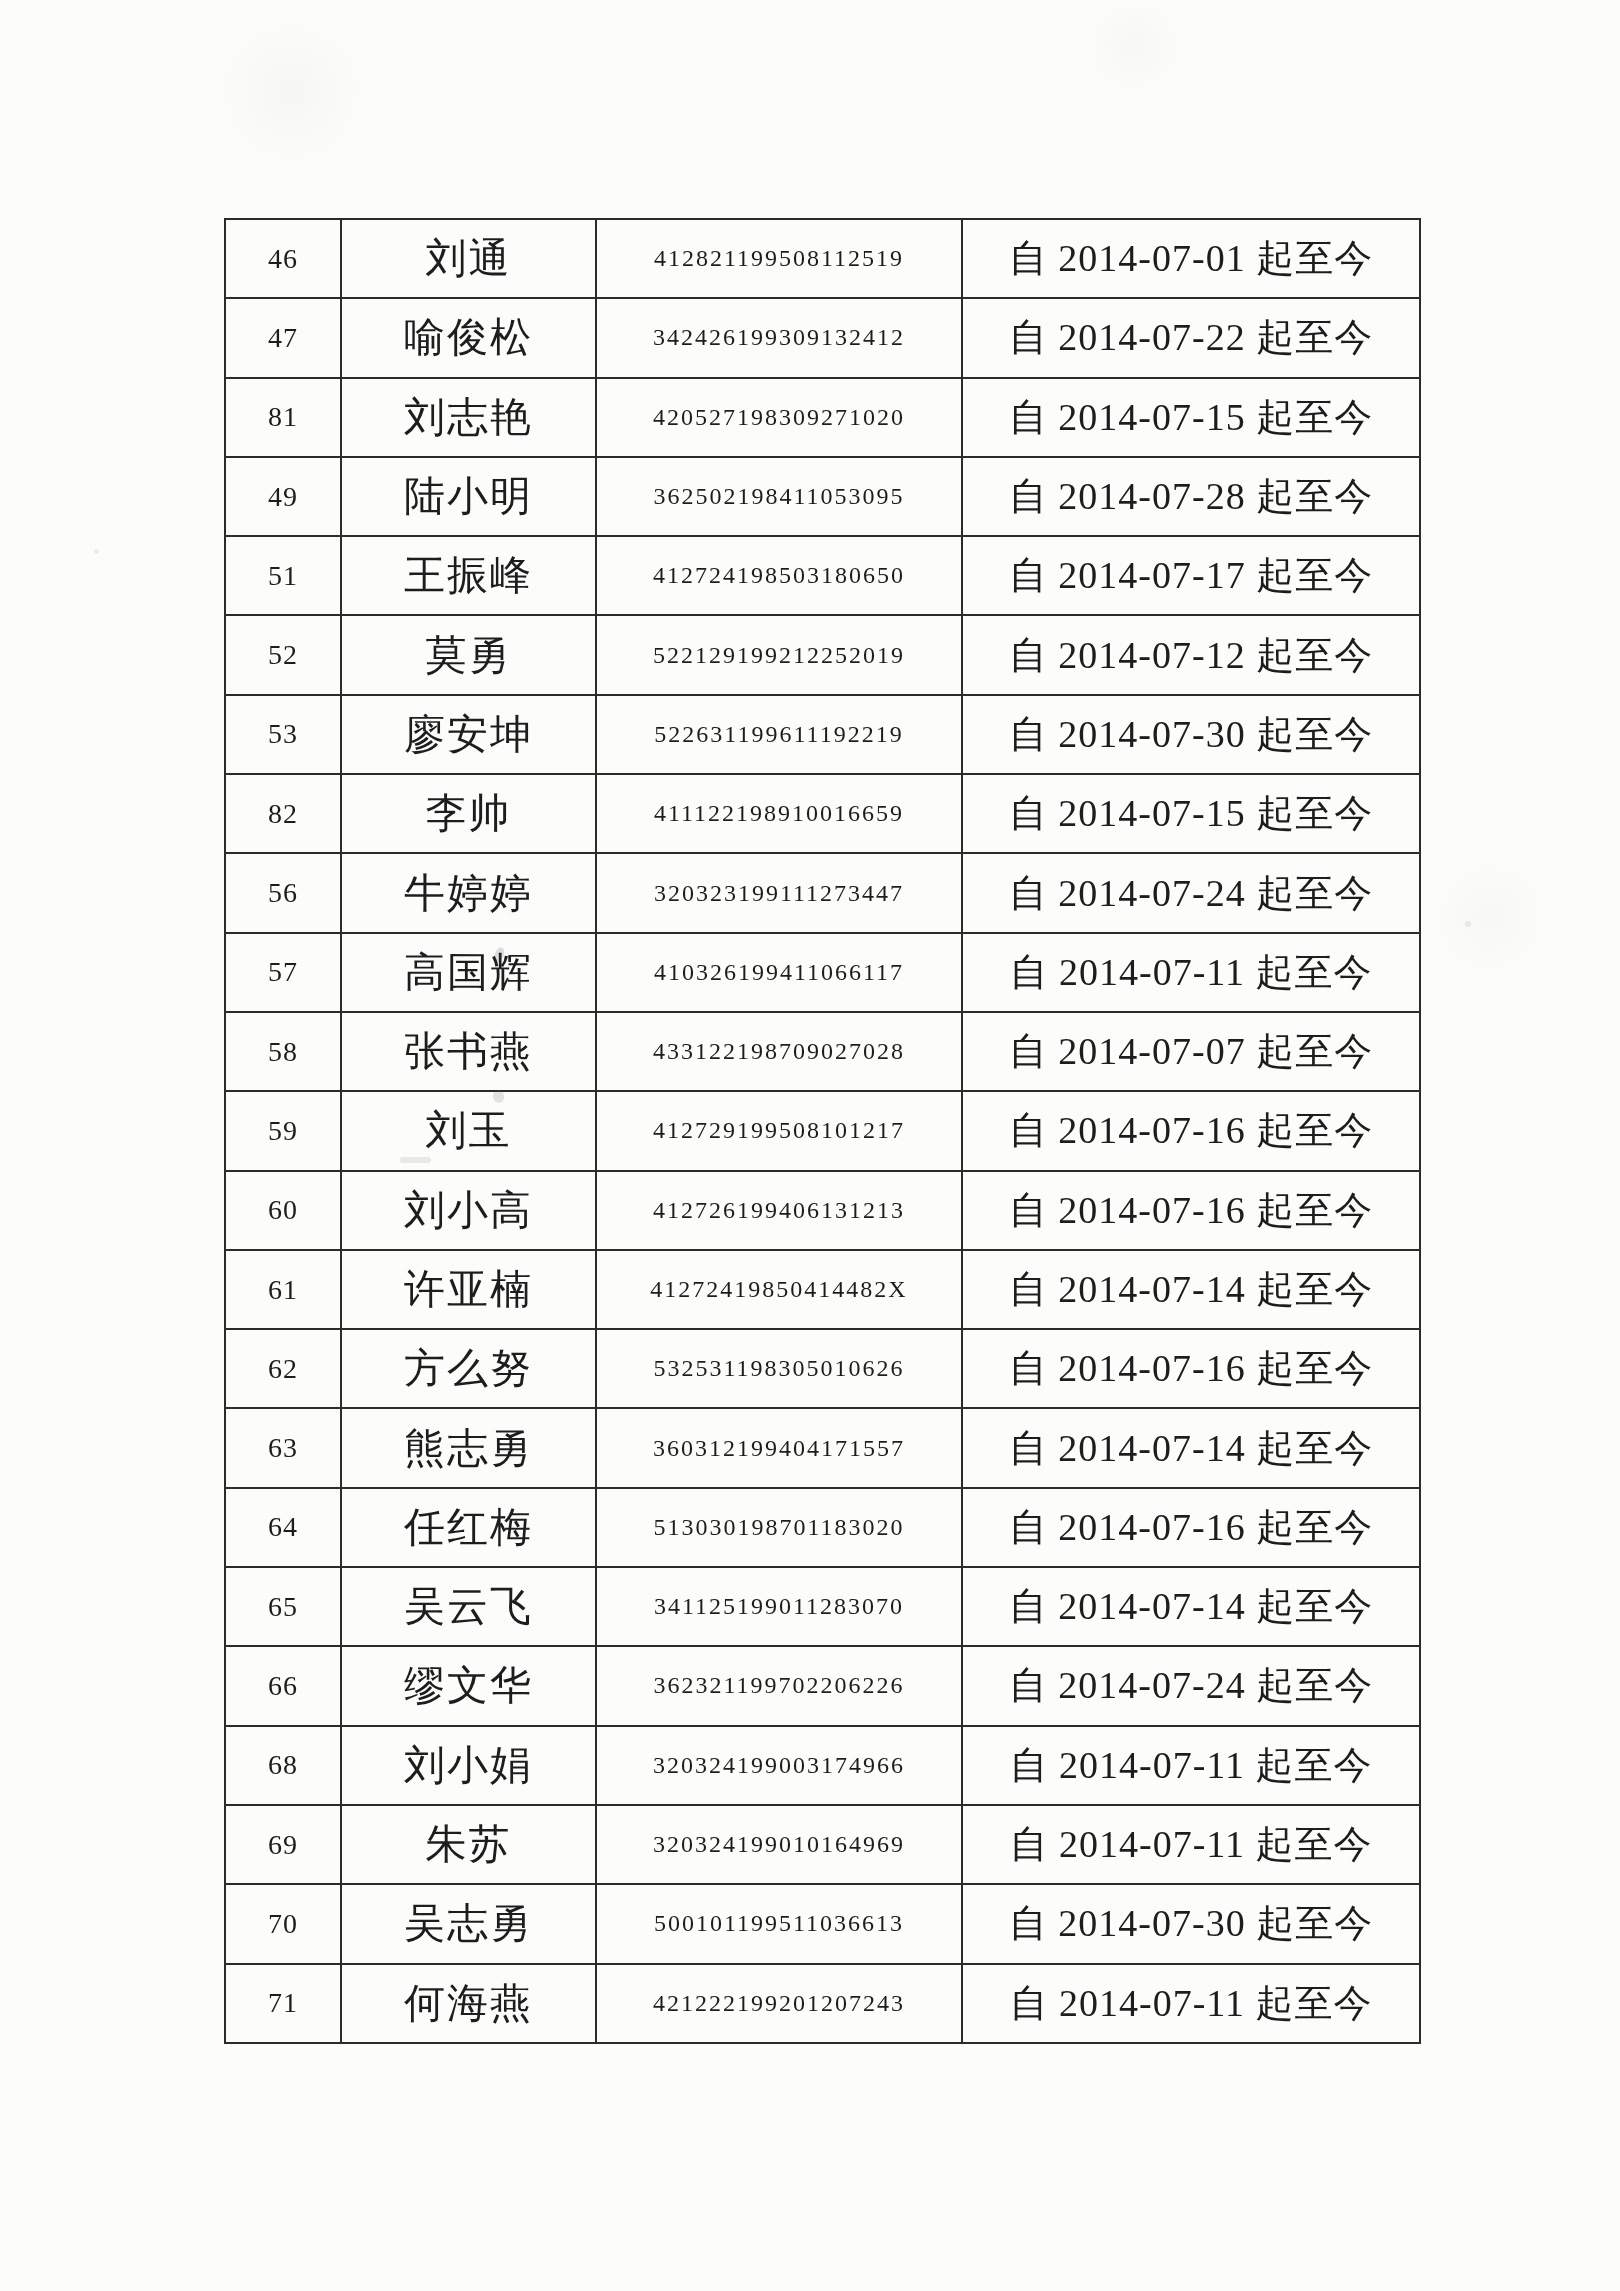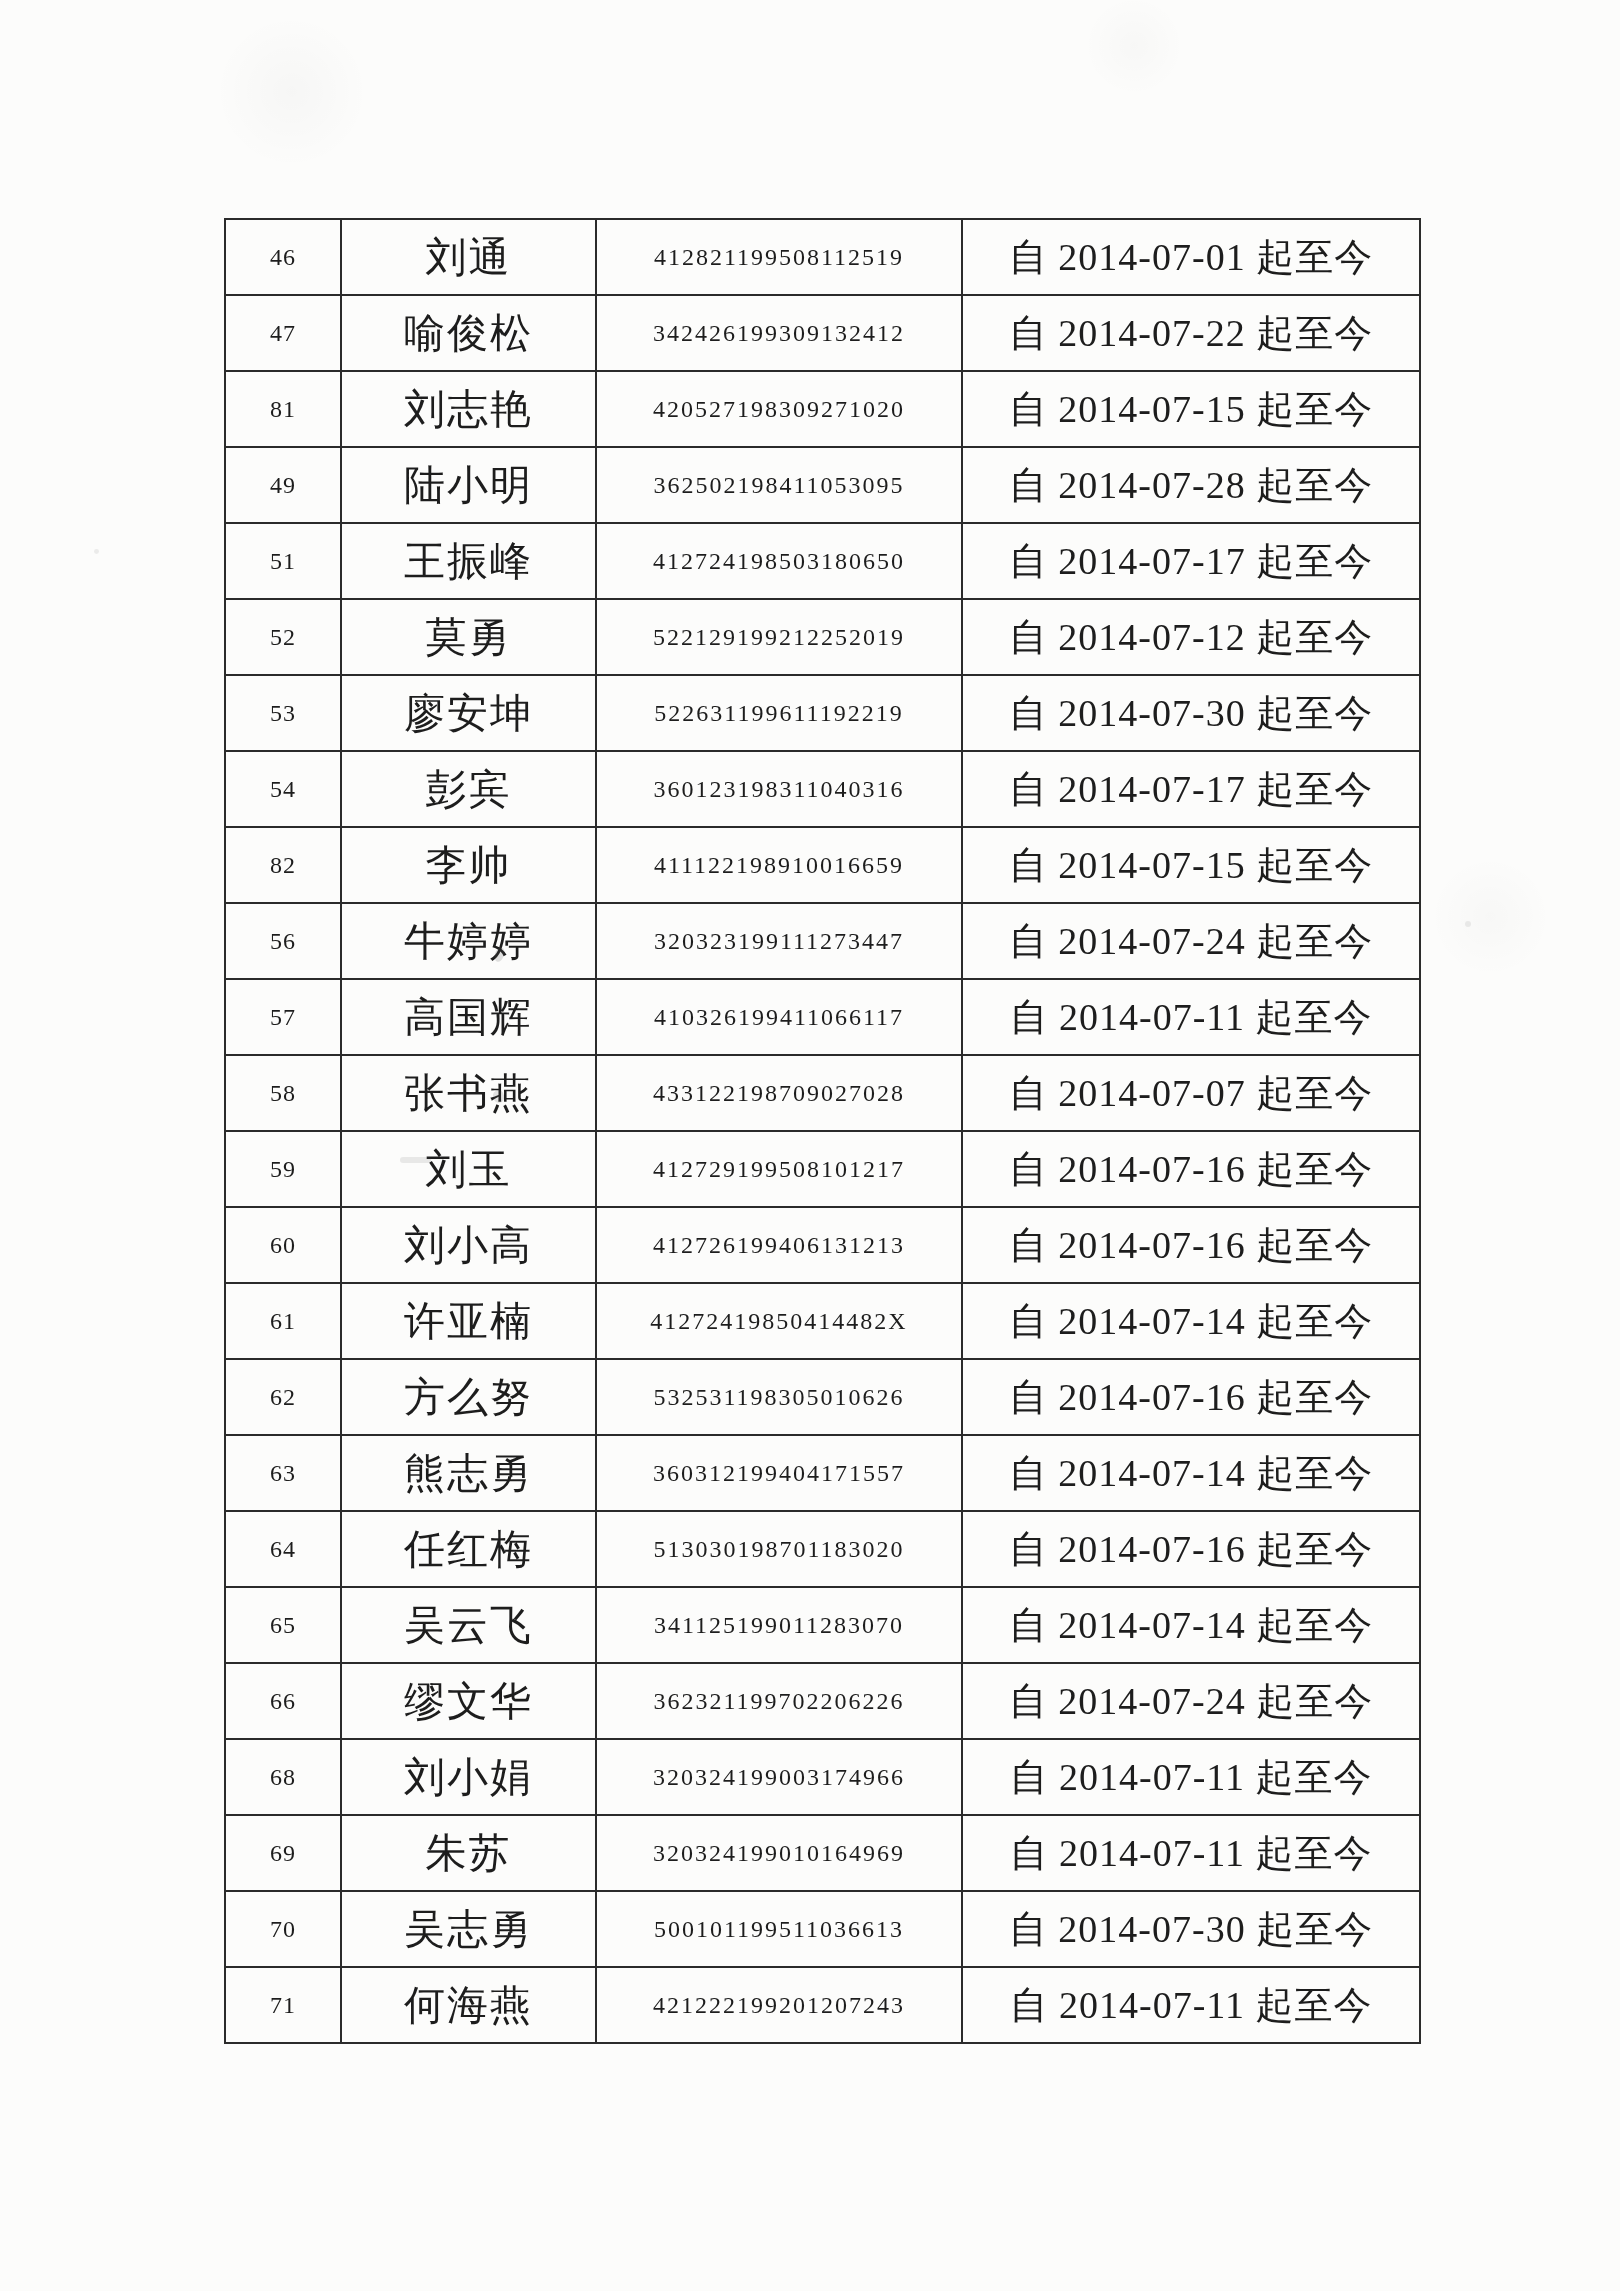--- a/index.html
+++ b/index.html
@@ -37,21 +37,21 @@
   }
   table.roster td {
     text-align: center;
     vertical-align: middle;
     color: #1d1d1d;
     overflow: hidden;
     white-space: nowrap;
     padding: 0;
   }
   td.c-seq {
-    font-size: 24px;
+    font-size: 28px;
     letter-spacing: 1px;
   }
   td.c-name {
     font-size: 41px;
     letter-spacing: 2px;
   }
   td.c-id {
     font-size: 24px;
     letter-spacing: 2px;
   }
@@ -120,26 +120,20 @@
     <td class="c-id">522129199212252019</td>
     <td class="c-period">自 2014-07-12 起至今</td>
   </tr>
         <tr>
     <td class="c-seq">53</td>
     <td class="c-name">廖安坤</td>
     <td class="c-id">522631199611192219</td>
     <td class="c-period">自 2014-07-30 起至今</td>
   </tr>
         <tr>
-    <td class="c-seq">54</td>
-    <td class="c-name">彭宾</td>
-    <td class="c-id">360123198311040316</td>
-    <td class="c-period">自 2014-07-17 起至今</td>
-  </tr>
-        <tr>
     <td class="c-seq">82</td>
     <td class="c-name">李帅</td>
     <td class="c-id">411122198910016659</td>
     <td class="c-period">自 2014-07-15 起至今</td>
   </tr>
         <tr>
     <td class="c-seq">56</td>
     <td class="c-name">牛婷婷</td>
     <td class="c-id">320323199111273447</td>
     <td class="c-period">自 2014-07-24 起至今</td>

